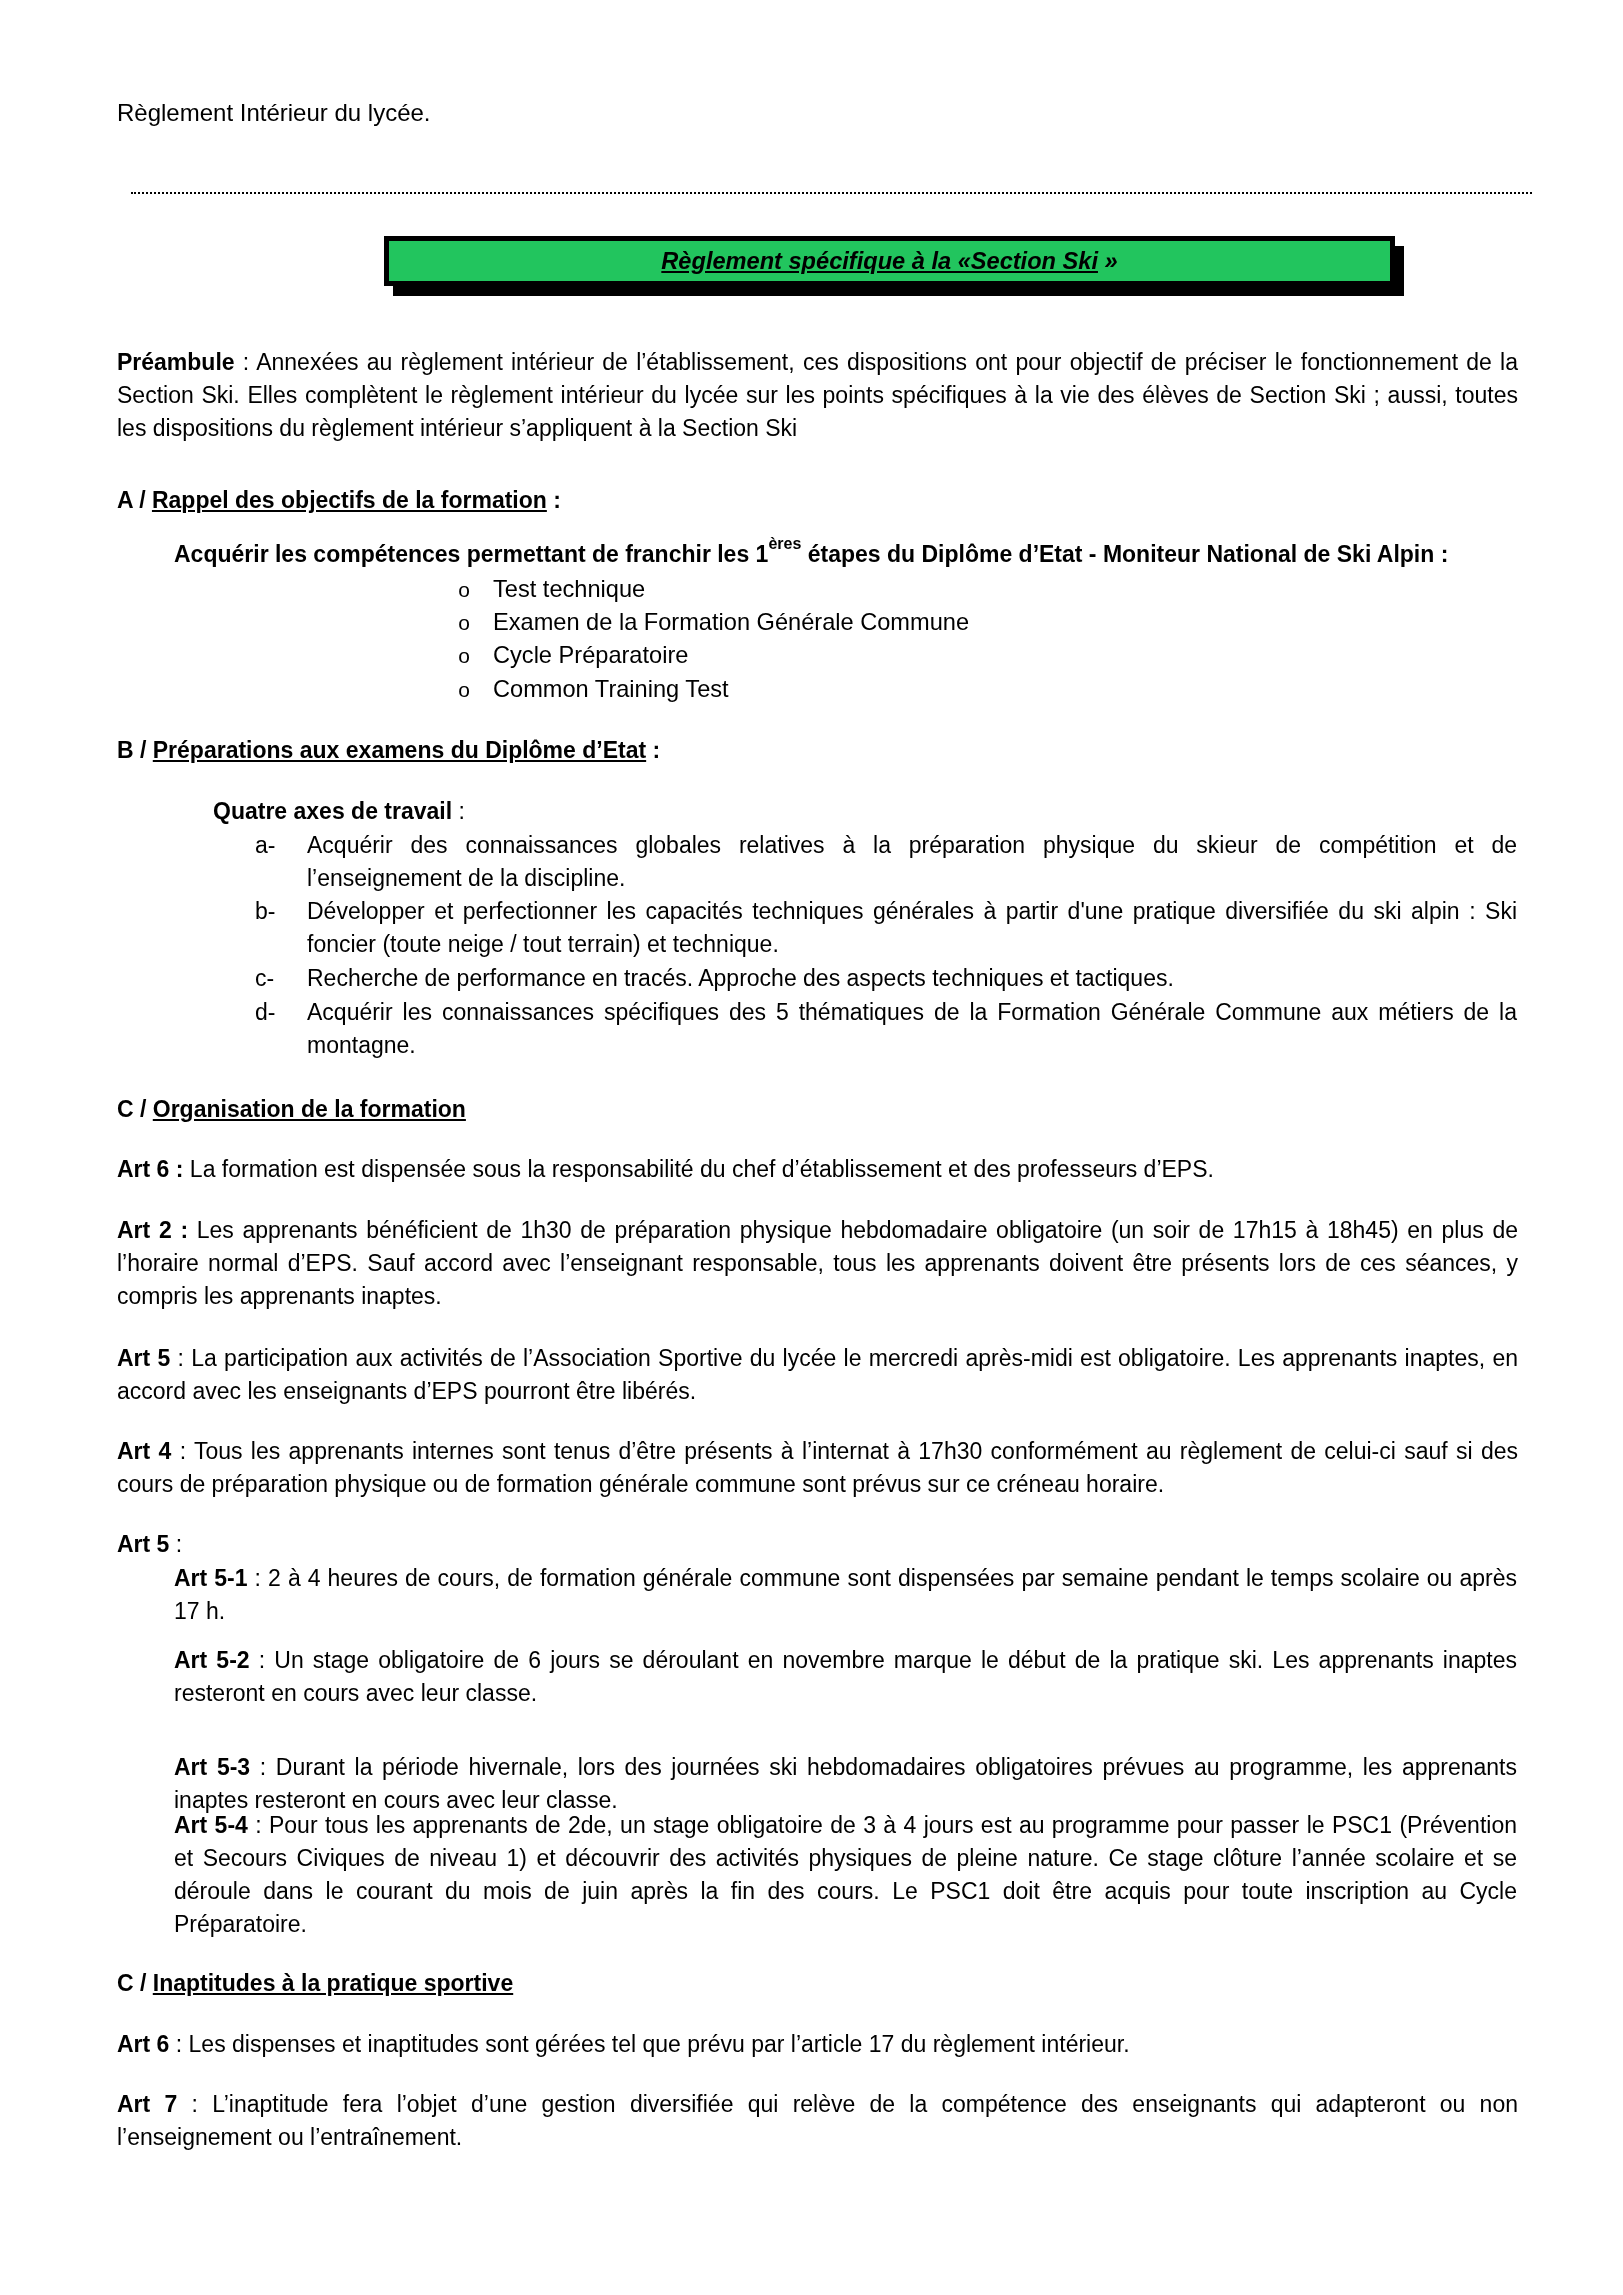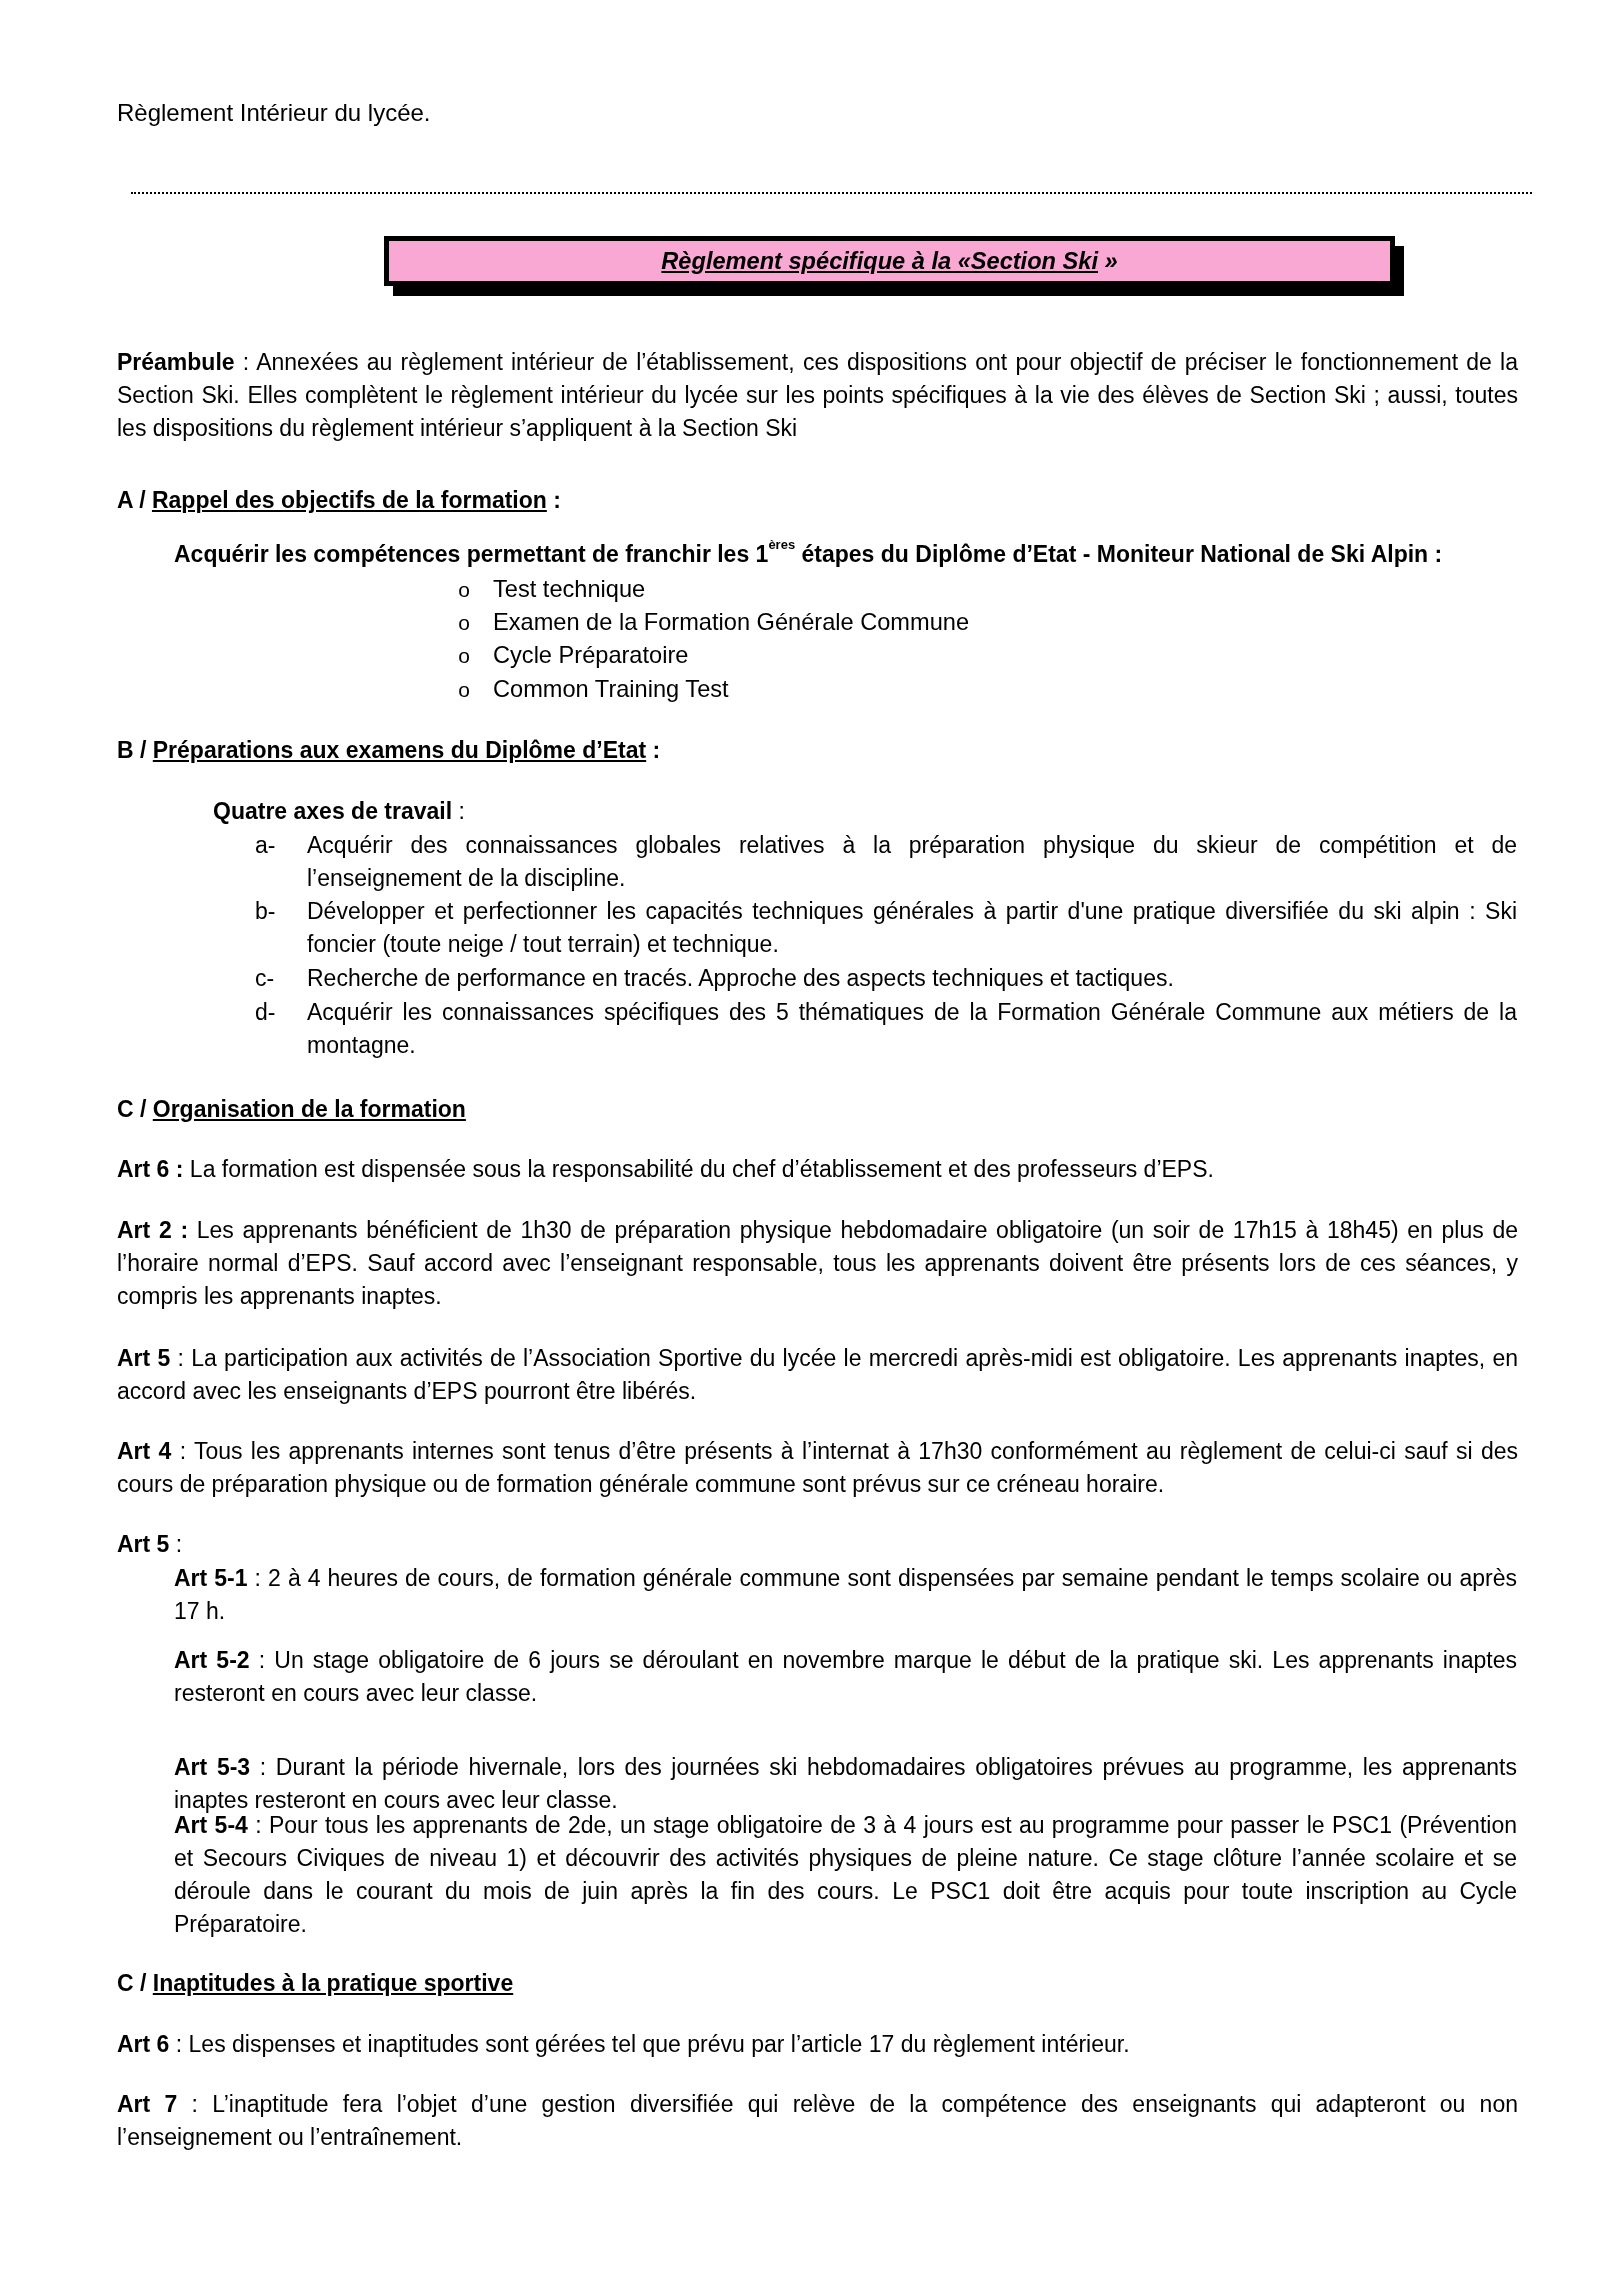--- a/index.html
+++ b/index.html
@@ -6,35 +6,35 @@
   body {
     width: 1623px; height: 2295px; position: relative; overflow: hidden;
     font-family: "Liberation Sans", sans-serif; color: #000;
     font-size: 23px; line-height: 33px;
   }
   .header-title { position: absolute; left: 117px; top: 96px; font-size: 24px; line-height: 33px; }
   .dotted-rule { position: absolute; left: 131px; top: 192px; width: 1401px; border-top: 2px dotted #000; }
   .title-box-shadow { position: absolute; left: 393px; top: 246px; width: 1011px; height: 50px; background: #000; }
   .title-box {
     position: absolute; left: 384px; top: 236px; width: 1011px; height: 50px;
-    box-sizing: border-box; border: 5.9px solid #000; background: #f9a8d4;
+    box-sizing: border-box; border: 5.9px solid #000; background: #22c55e;
     display: flex; align-items: center; justify-content: center;
   }
   .title-text { font-weight: bold; font-style: italic; font-size: 23.6px; }
   .title-text .u { text-decoration: underline; }
   .block { position: absolute; left: 117px; width: 1401px; text-align: justify; }
   b, .b { font-weight: bold; }
   .u { text-decoration: underline; }
   .subindent { left: 174px; width: 1343px; }
   .bullet-row { position: absolute; left: 435px; font-size: 23.6px; text-align: center; }
   .bullet-row .mark { display: inline-block; width: 58px; font-size: 21px; }
   .alpha-row { position: absolute; left: 255px; width: 1262px; text-align: justify; }
   .alpha-row .mark { position: absolute; left: 0; top: 0; width: 52px; }
   .alpha-row .txt { display: block; margin-left: 52px; }
-  sup { font-size: 13px; line-height: 0; position: relative; top: -3.9px; }
+  sup { font-size: 16px; line-height: 0; position: relative; top: -3.9px; }
 </style>
 </head>
 <body>
 
 <div class="header-title">Règlement Intérieur du lycée.</div>
 <div class="dotted-rule"></div>
 
 <div class="title-box-shadow"></div>
 <div class="title-box">
   <span class="title-text"><span class="u">Règlement spécifique à la «Section Ski</span><span> »</span></span>

